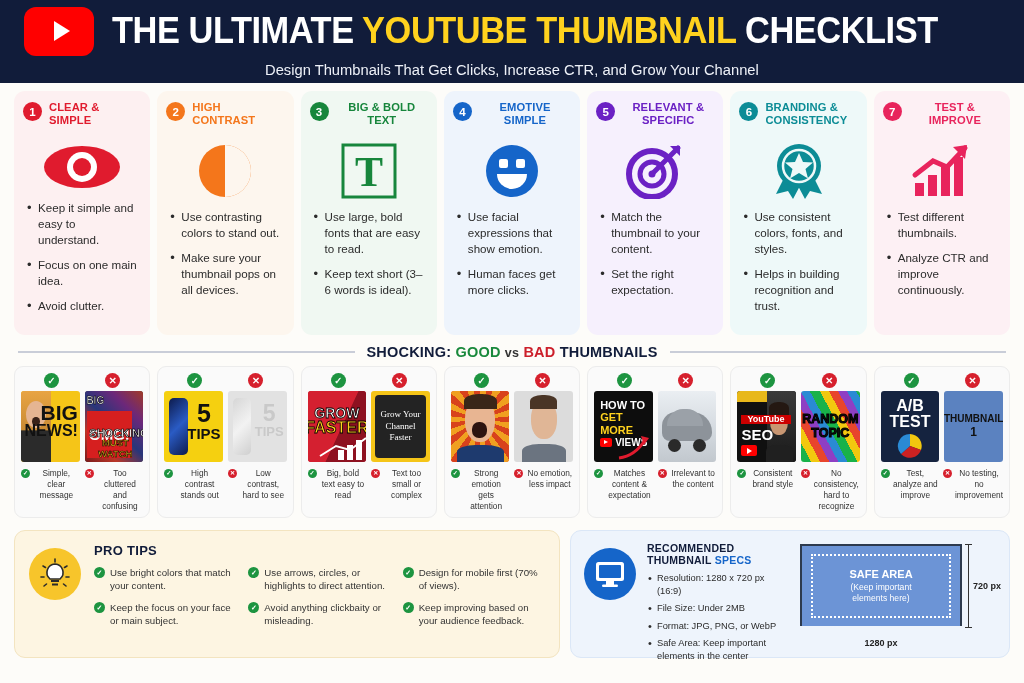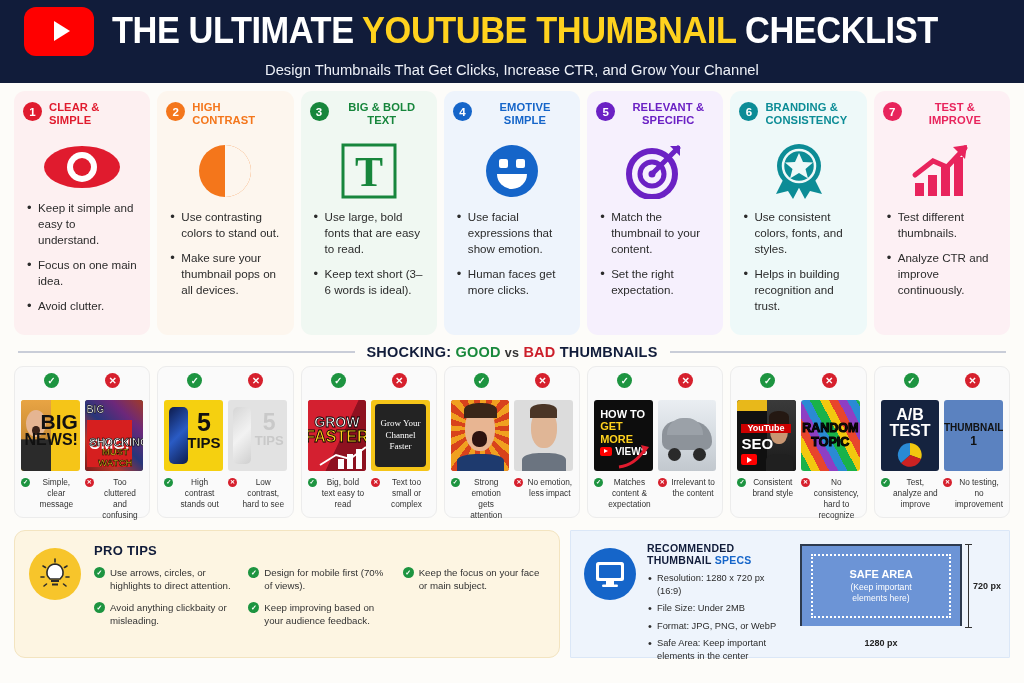--- a/index.html
+++ b/index.html
@@ -121,21 +121,21 @@
   }
   .cmp-marks { display: flex; }
   .cmp-marks > div { flex: 1; display: flex; justify-content: center; }
   .mark {
     width: 15px; height: 15px; border-radius: 50%;
     display: flex; align-items: center; justify-content: center;
     font-size: 9.5px; color: #fff; font-weight: bold;
   }
   .mark.ok { background: #1d9440; }
   .mark.no { background: #d6202d; }
-  .thumbs { display: flex; gap: 5px; margin-top: 12px; }
+  .thumbs { display: flex; gap: 5px; margin-top: 3px; }
   .thumb {
     flex: 1; height: 71px; border-radius: 3px;
     overflow: hidden; position: relative;
     display: flex; align-items: center; justify-content: center;
     text-align: center;
   }
   .cap-row { display: flex; gap: 5px; margin-top: 6px; text-align: center; }
   .cap {
     flex: 1; display: flex; gap: 3px; align-items: flex-start;
     font-size: 8.3px; line-height: 1.33; color: #333;
@@ -160,21 +160,21 @@
   .pt-grid {
     display: grid; grid-template-columns: 1fr 1fr 1fr;
     gap: 9px 12px; margin-top: 8px;
   }
   .pt-item { display: flex; gap: 5px; align-items: flex-start; font-size: 9.7px; line-height: 1.34; color: #333; }
   .pt-item .mark { width: 11px; height: 11px; font-size: 7px; flex: none; margin-top: 1px; }
 
   .specs {
     flex: 1;
     background: #eef4fc; border: 1px solid #dbe7f7;
-    border-radius: 1px; padding: 11px 13px;
+    border-radius: 11px; padding: 11px 13px;
     display: flex; gap: 11px; height: 128px;
   }
   .monitor {
     width: 52px; height: 52px; border-radius: 50%;
     background: #1565c9; flex: none;
     display: flex; align-items: center; justify-content: center;
     margin-top: 6px;
   }
   .sp-head { font-size: 10.5px; font-weight: bold; color: #111c3a; letter-spacing: 0.25px; }
   .sp-list { list-style: none; margin-top: 6px; }
@@ -680,20 +680,24 @@
             <path d="M28 29 L25.5 27"></path>
         </g>
         <path d="M17 7 A8.5 8.5 0 0 1 22 22 L12 22 A8.5 8.5 0 0 1 17 7 Z" fill="#fff" stroke="#2b2b2b" stroke-width="1.6"></path>
         <rect x="13" y="23" width="8" height="2" fill="#2b2b2b"></rect>
         <rect x="14" y="26.5" width="6" height="2" fill="#2b2b2b"></rect>
       </svg>
     </div>
     <div style="flex:1">
       <div class="pt-head">PRO TIPS</div>
       <div class="pt-grid">
+        <div class="pt-item">
+            <span class="mark ok">✓</span>
+            <span>Use bright colors that match your content.</span>
+          </div>
         <div class="pt-item">
             <span class="mark ok">✓</span>
             <span>Use arrows, circles, or highlights to direct attention.</span>
           </div>
         <div class="pt-item">
             <span class="mark ok">✓</span>
             <span>Design for mobile first (70% of views).</span>
           </div>
         <div class="pt-item">
             <span class="mark ok">✓</span>

